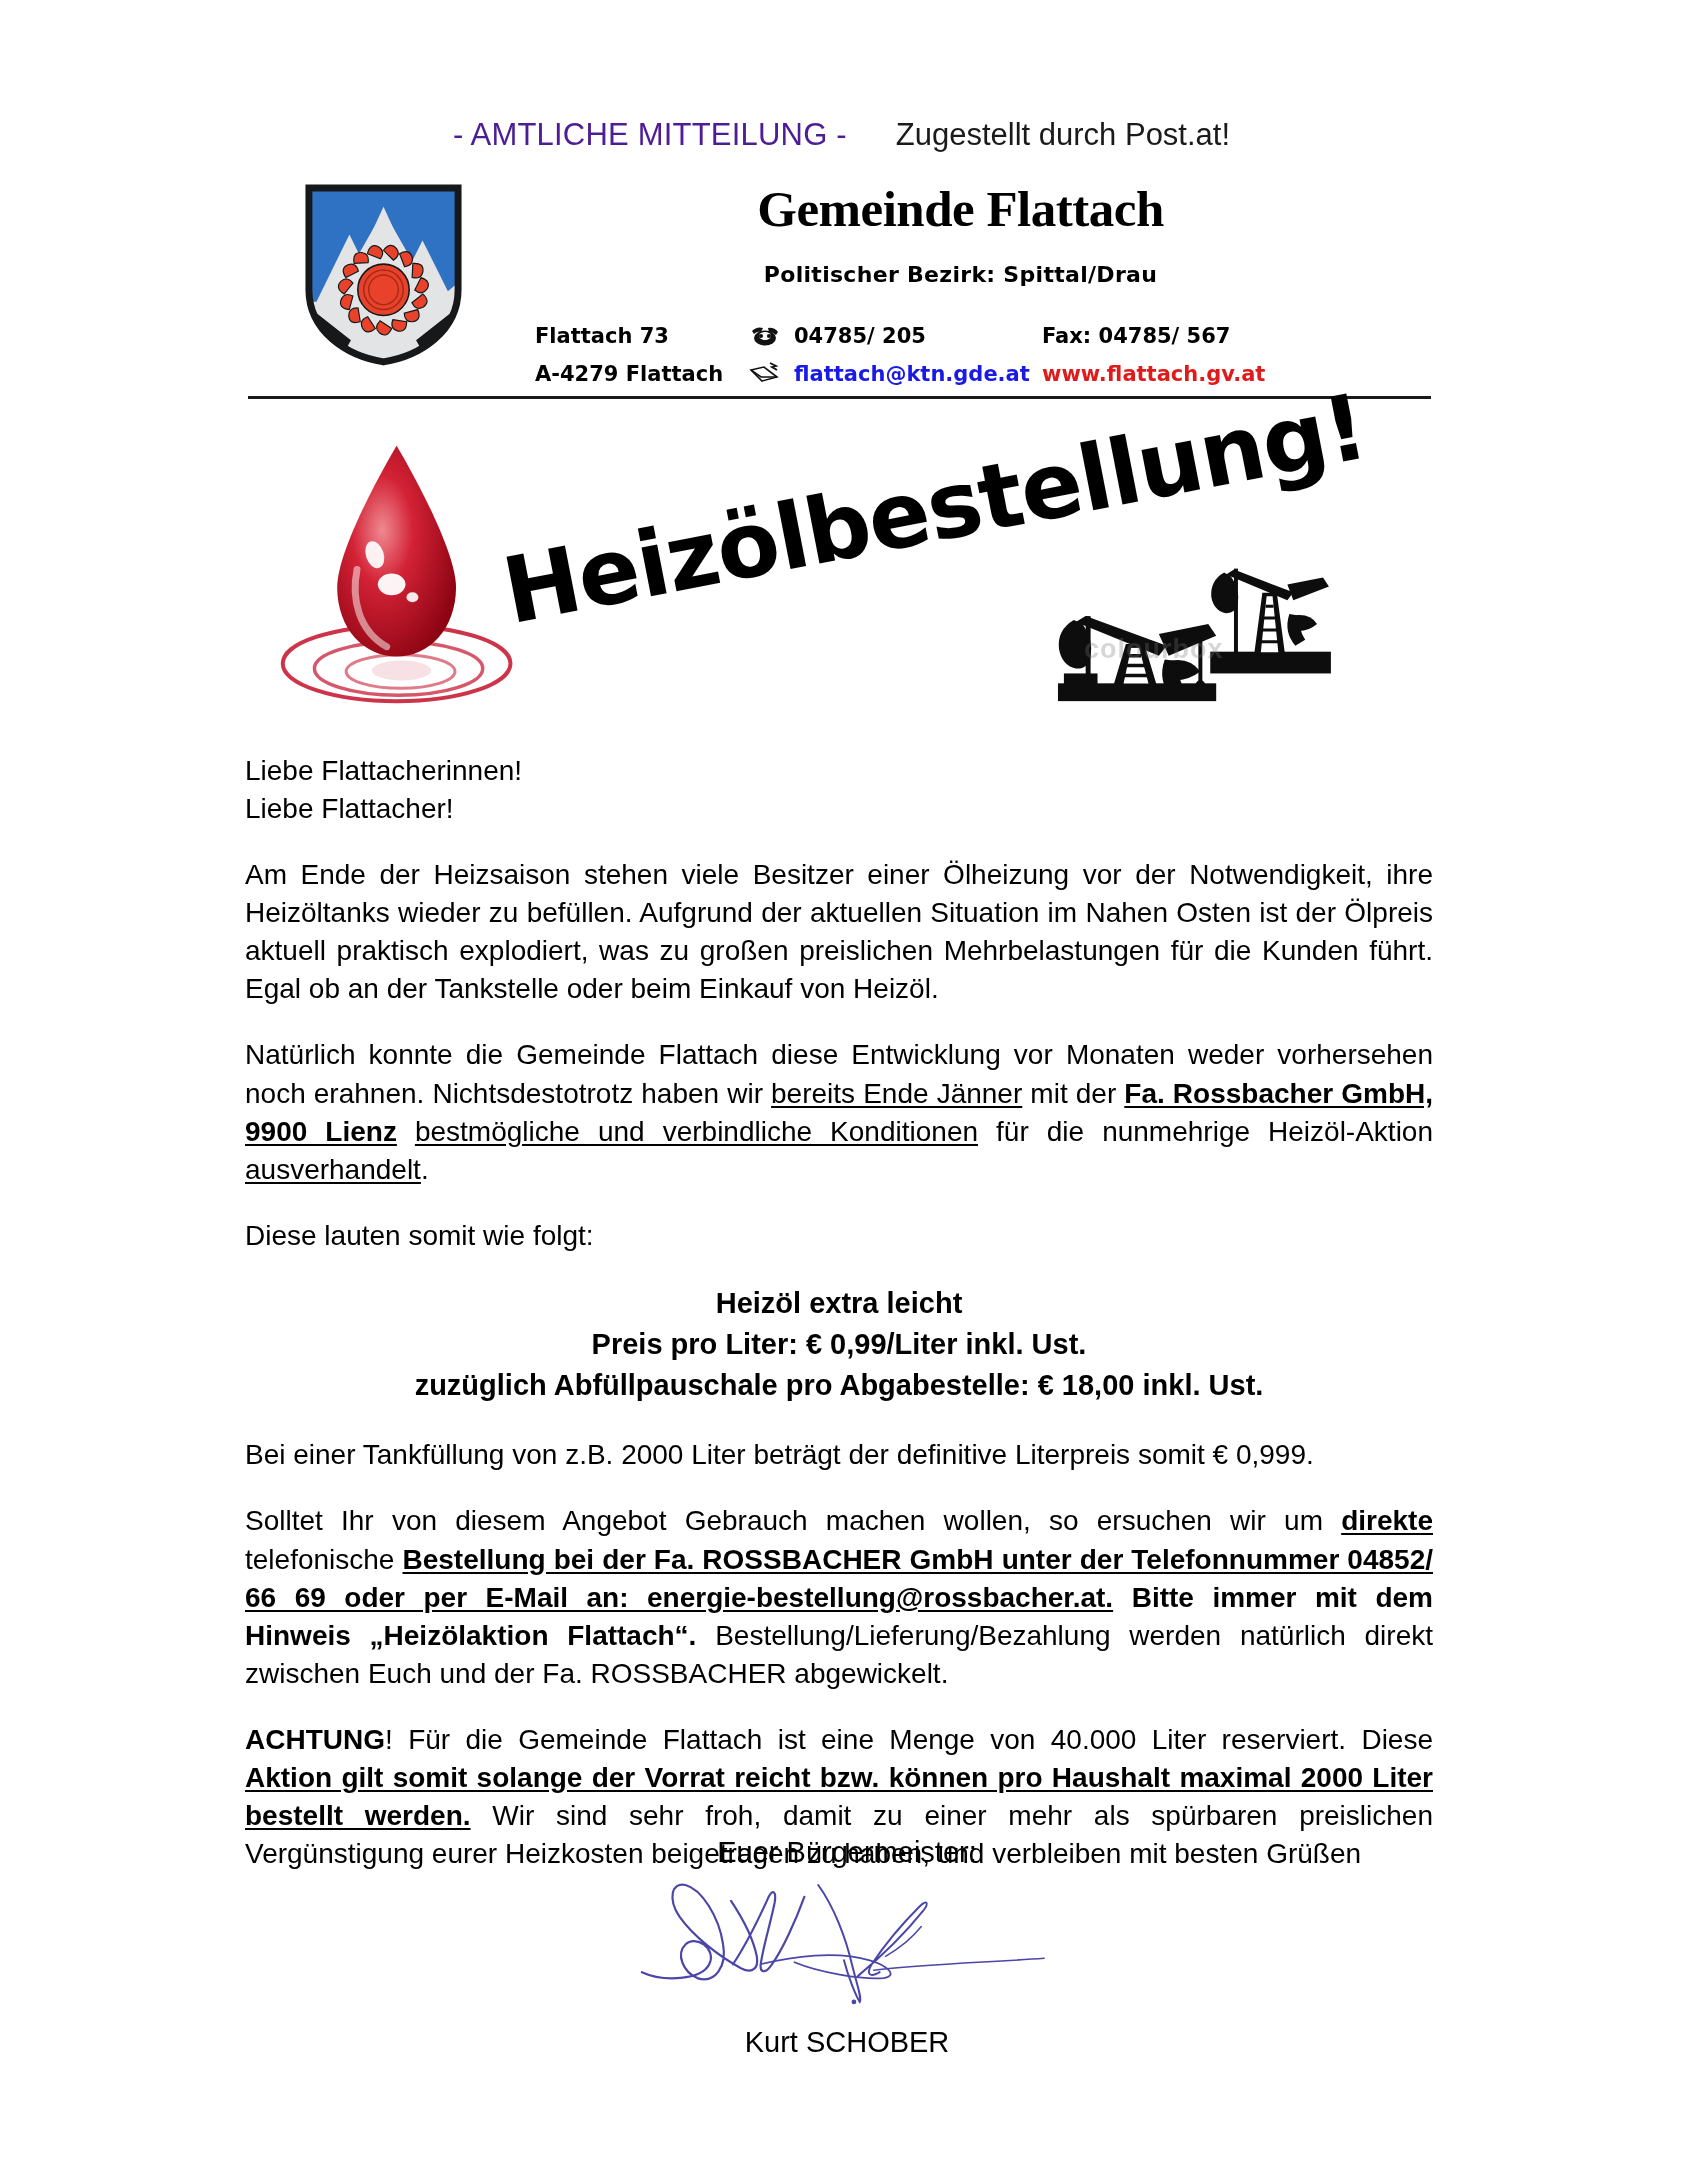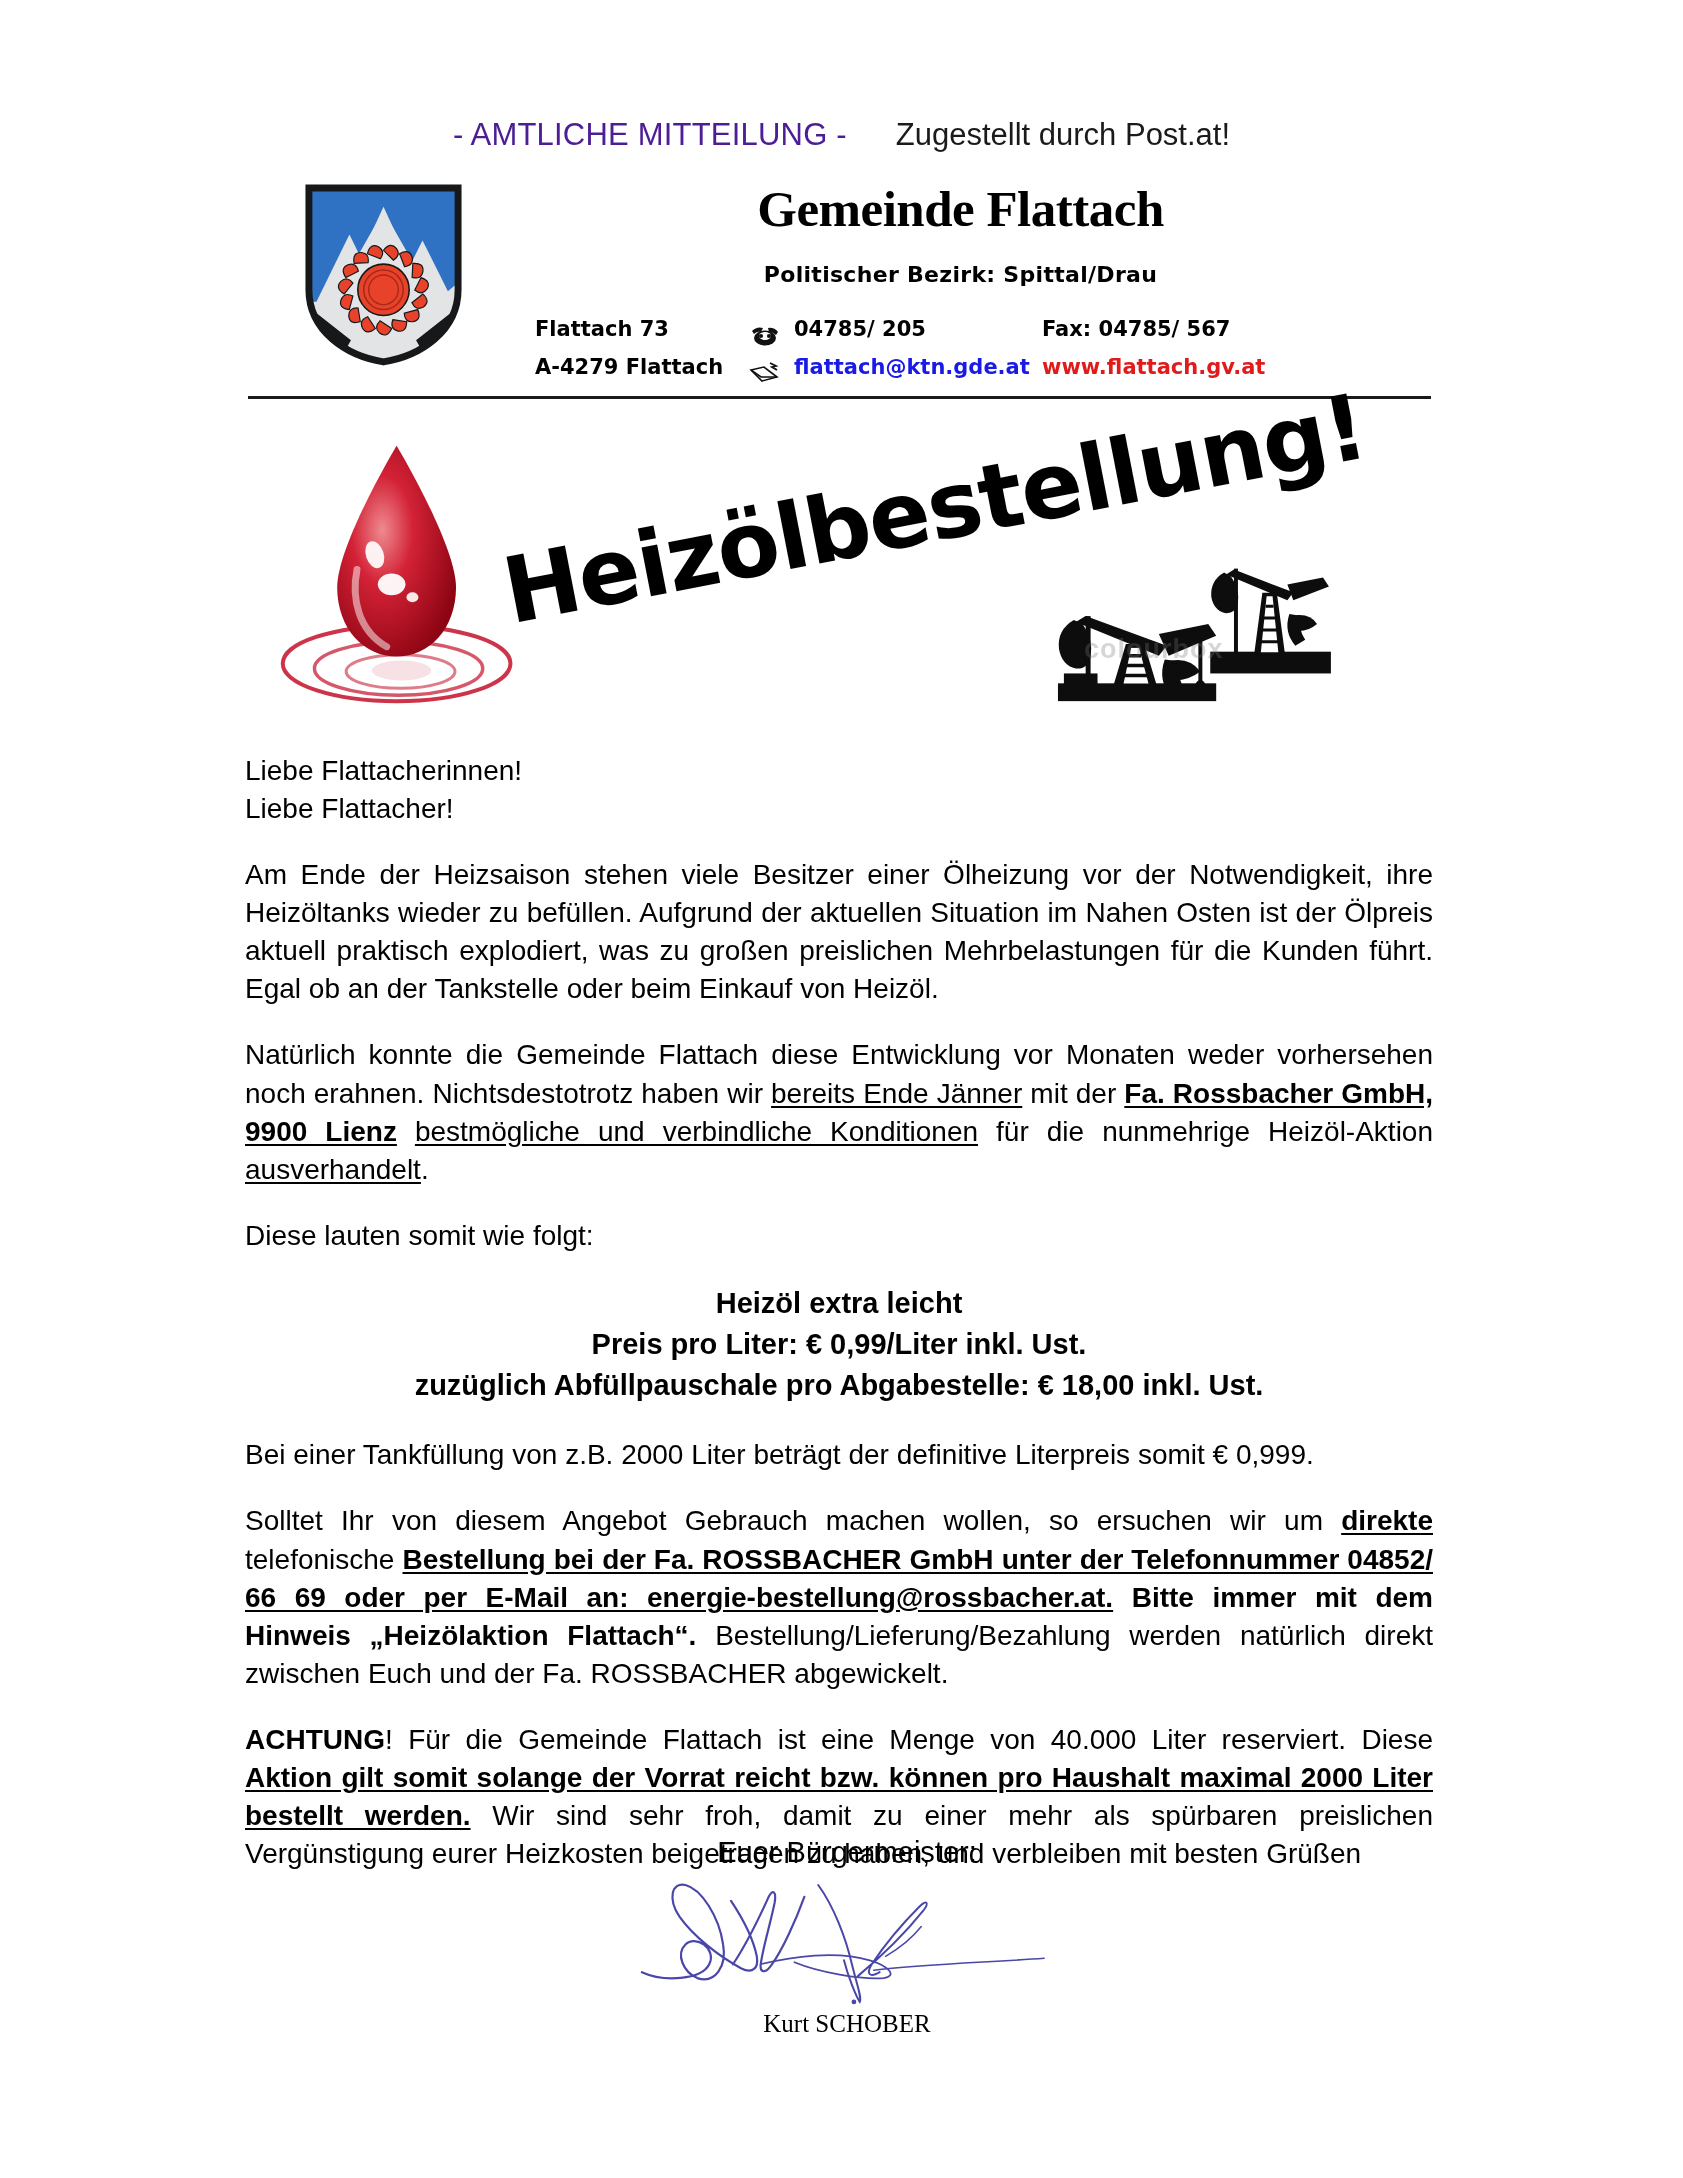--- a/index.html
+++ b/index.html
@@ -68,20 +68,21 @@
   .contact {
     position: absolute;
     left: 535px; top: 317px;
     width: 891px;
     font-family: "DejaVu Sans", sans-serif;
     font-size: 21px;
     font-weight: bold;
   }
   .contact .row {
     display: flex;
+    align-items: center;
     height: 38px;
   }
   .contact .c-addr { width: 213px; }
   .contact .c-icon {
     width: 46px;
     display: flex;
     align-items: center;
     justify-content: flex-start;
   }
   .contact .c-mid { width: 248px; }
@@ -155,23 +156,23 @@
     width: 1188px;
     text-align: center;
   }
   .sig-label {
     font-family: "Liberation Sans", sans-serif;
     font-size: 29px;
     margin-left: 10px;
   }
   .sig-svg { display: block; margin: -8px auto 0 auto; }
   .sig-name {
-    font-family: Liberation Serif, serif;
-    font-size: 25px;
-    margin-top: 0;
+    font-family: Liberation Sans, sans-serif;
+    font-size: 29px;
+    margin-top: 16px;
     margin-left: 10px;
   }
 </style>
 </head>
 <body>
 
 <div class="header-top">
   <span class="amtliche">- AMTLICHE MITTEILUNG -</span>
   <span class="zugestellt">Zugestellt durch Post.at!</span>
 </div>

